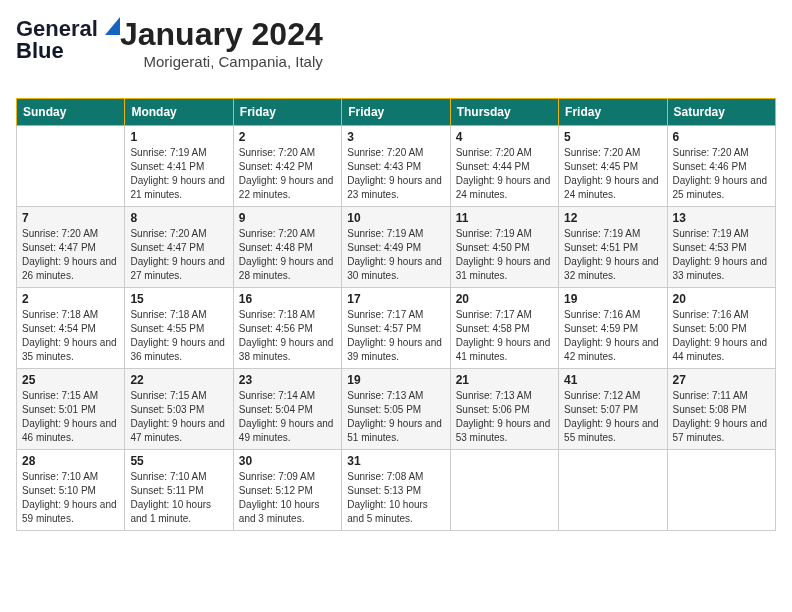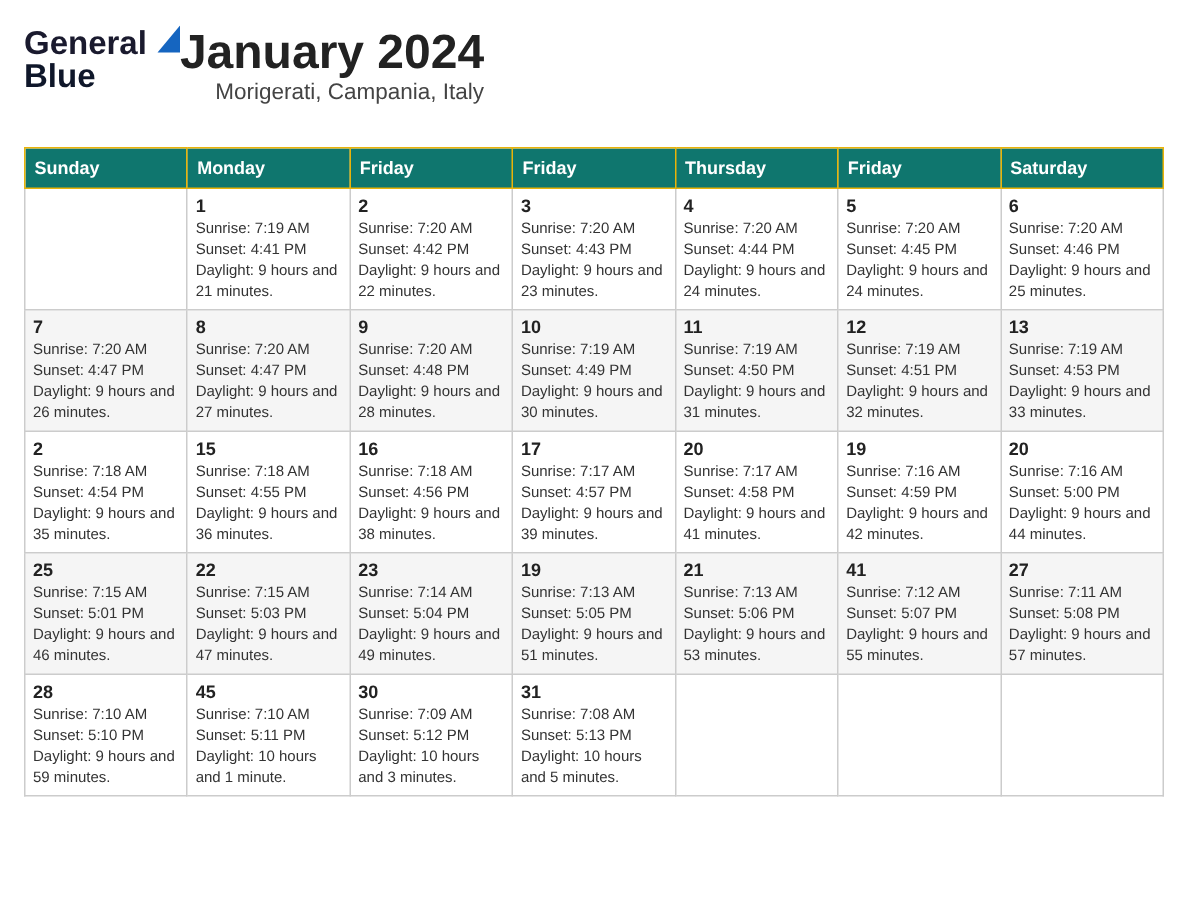--- a/index.html
+++ b/index.html
@@ -221,21 +221,21 @@
           <div class="day-number">27</div>
           <div class="day-info">Sunrise: 7:11 AM<br>Sunset: 5:08 PM<br>Daylight: 9 hours and 57 minutes.</div>
         </td>
       </tr>
       <tr>
         <td>
           <div class="day-number">28</div>
           <div class="day-info">Sunrise: 7:10 AM<br>Sunset: 5:10 PM<br>Daylight: 9 hours and 59 minutes.</div>
         </td>
         <td>
-          <div class="day-number">45</div>
+          <div class="day-number">55</div>
           <div class="day-info">Sunrise: 7:10 AM<br>Sunset: 5:11 PM<br>Daylight: 10 hours and 1 minute.</div>
         </td>
         <td>
           <div class="day-number">30</div>
           <div class="day-info">Sunrise: 7:09 AM<br>Sunset: 5:12 PM<br>Daylight: 10 hours and 3 minutes.</div>
         </td>
         <td>
           <div class="day-number">31</div>
           <div class="day-info">Sunrise: 7:08 AM<br>Sunset: 5:13 PM<br>Daylight: 10 hours and 5 minutes.</div>
         </td>

